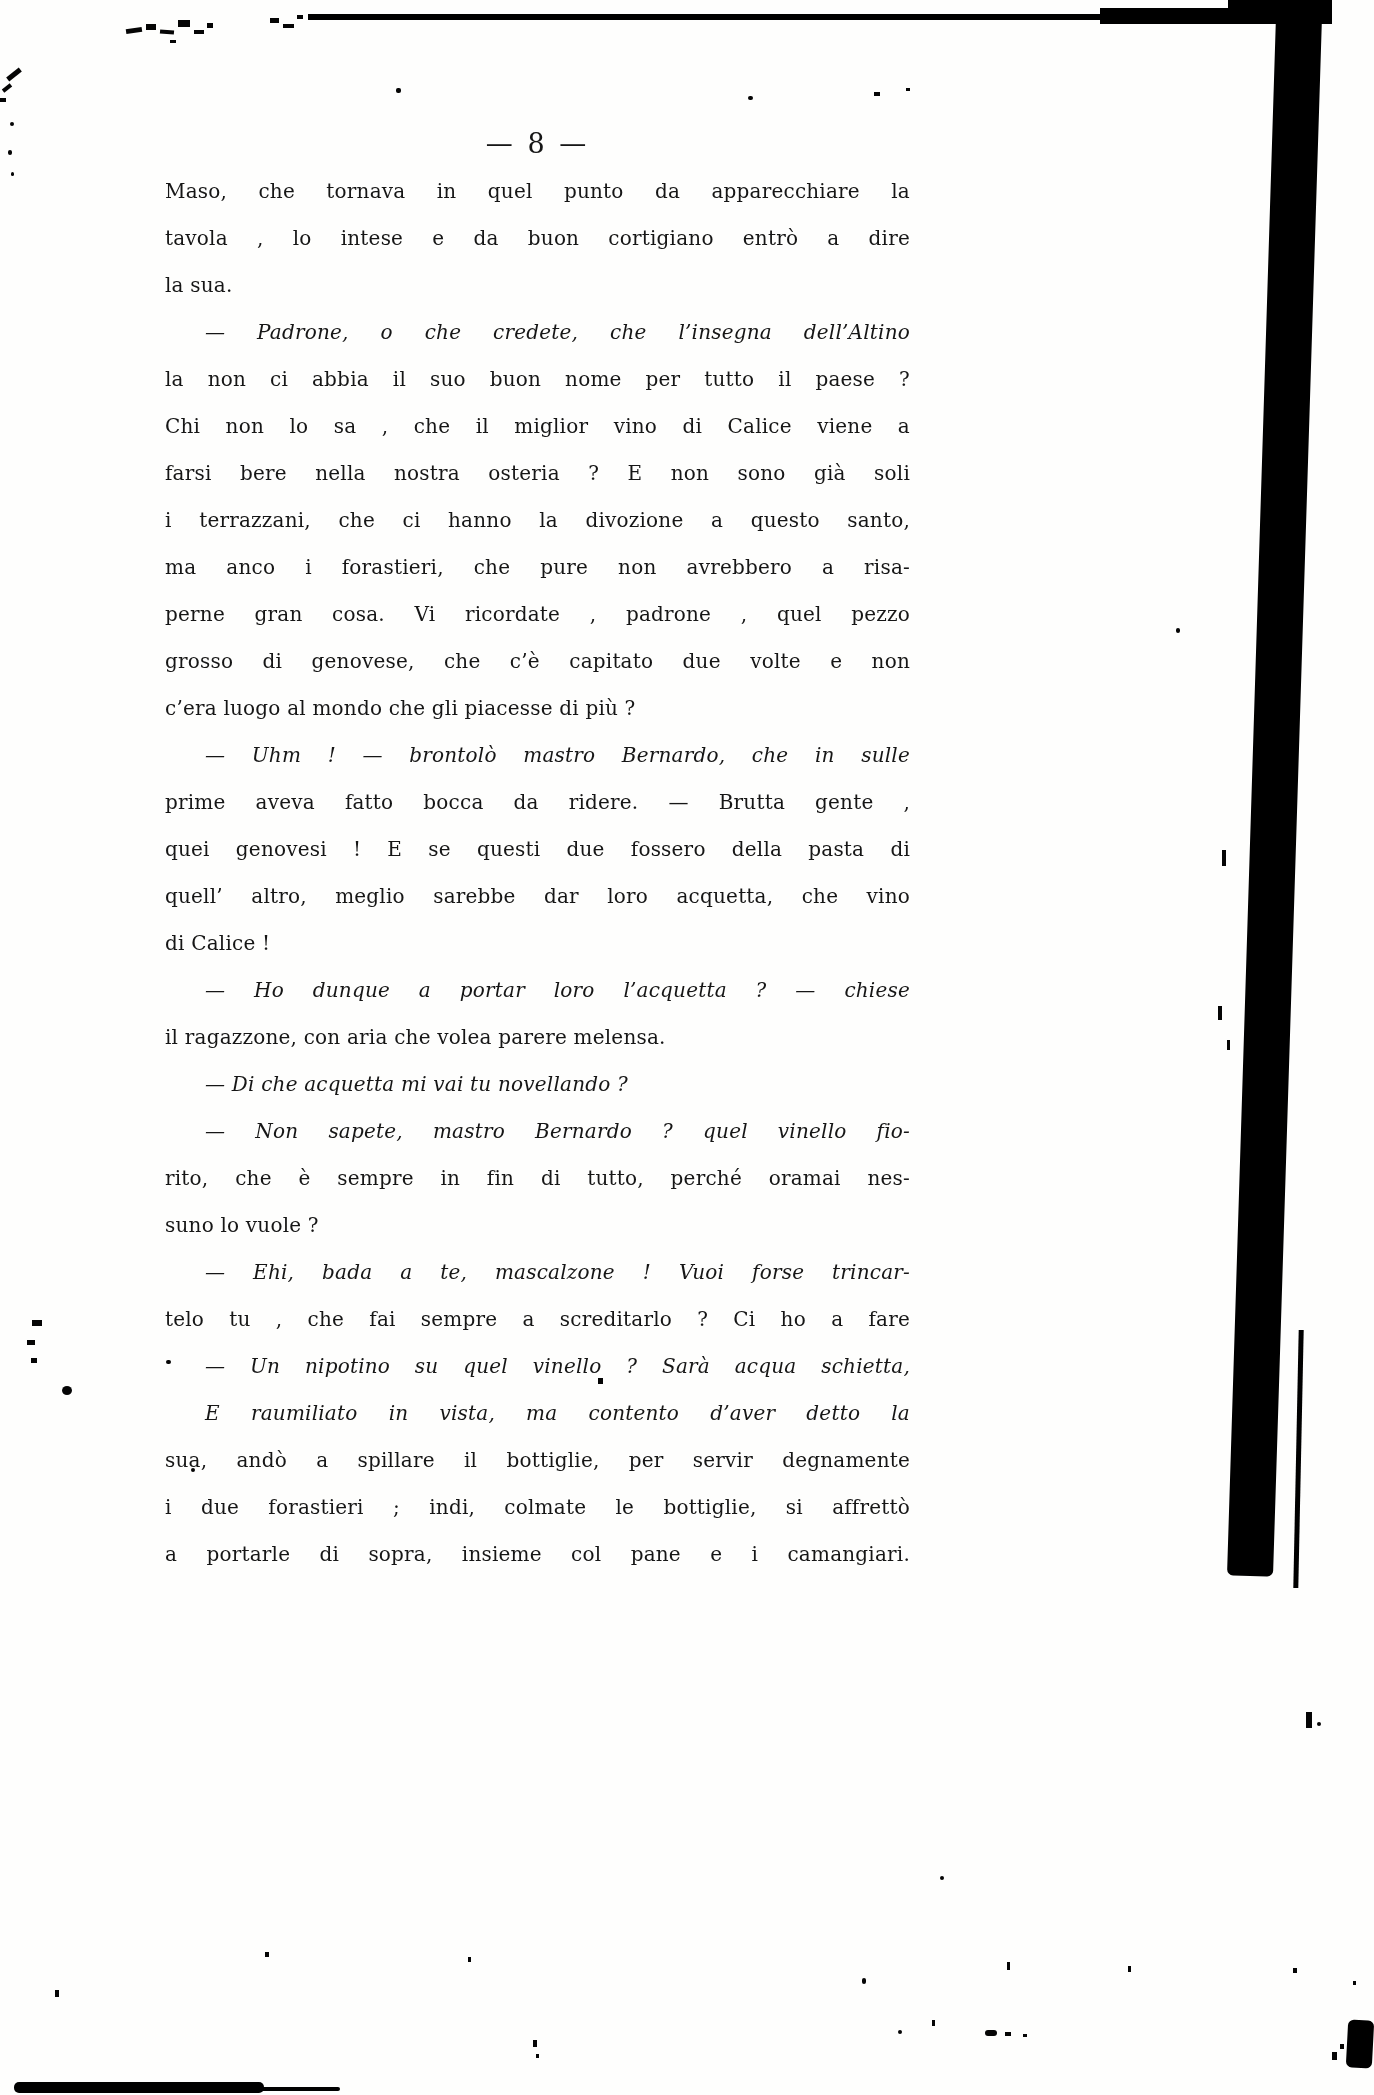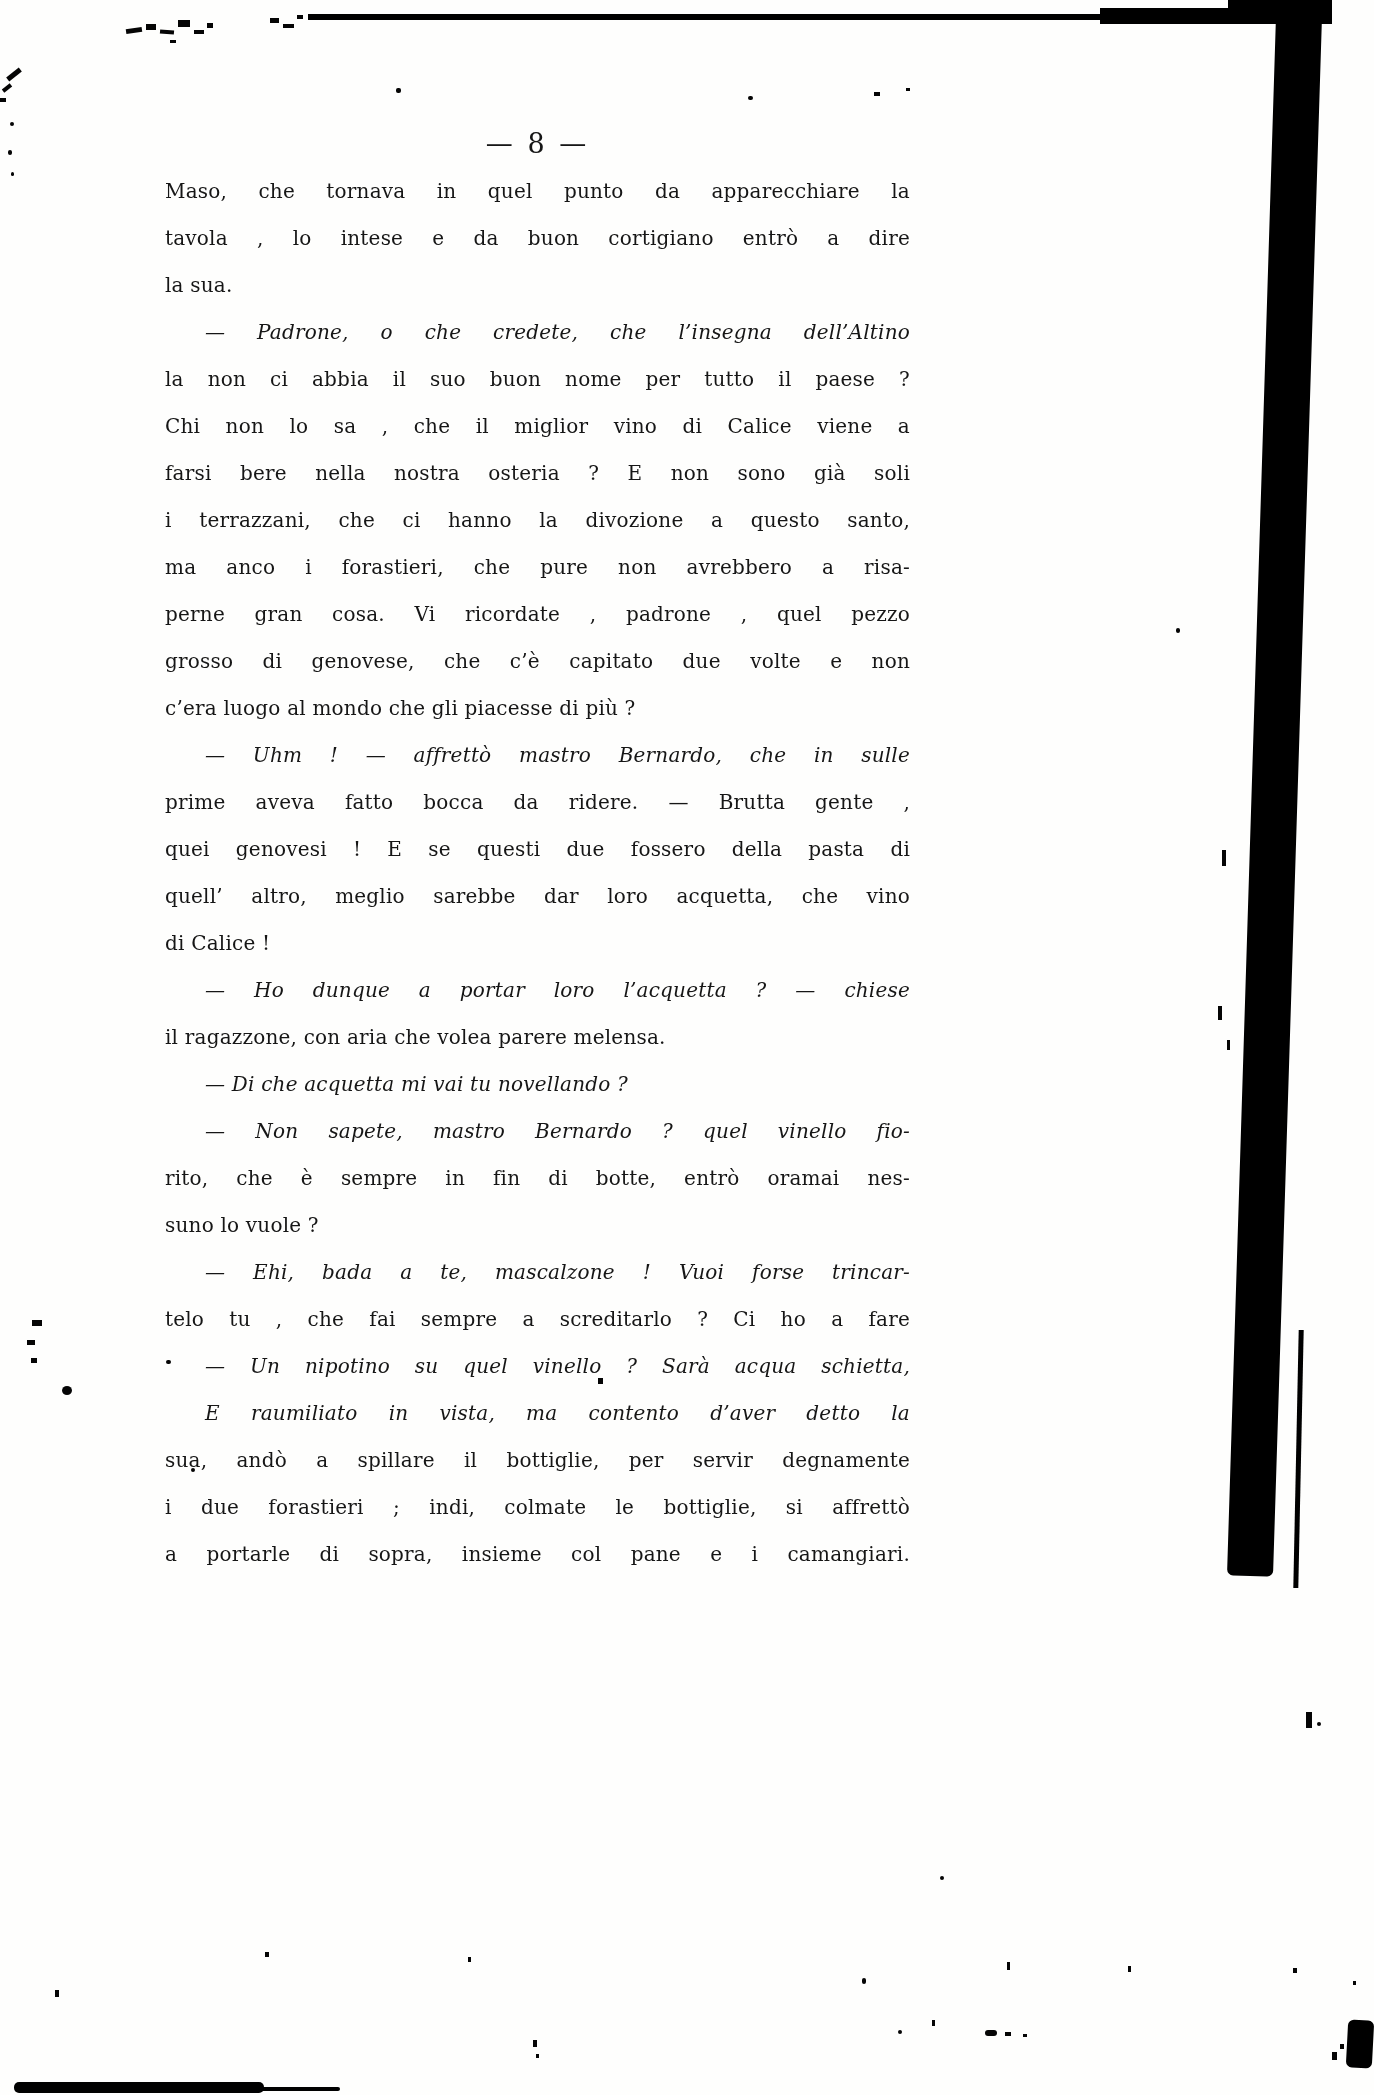--- a/index.html
+++ b/index.html
@@ -41,30 +41,30 @@
       <div class="line">la sua.</div>
       <div class="line ind just">— Padrone, o che credete, che l’insegna dell’Altino</div>
       <div class="line just">la non ci abbia il suo buon nome per tutto il paese ?</div>
       <div class="line just">Chi non lo sa , che il miglior vino di Calice viene a</div>
       <div class="line just">farsi bere nella nostra osteria ? E non sono già soli</div>
       <div class="line just">i terrazzani, che ci hanno la divozione a questo santo,</div>
       <div class="line just">ma anco i forastieri, che pure non avrebbero a risa-</div>
       <div class="line just">perne gran cosa. Vi ricordate , padrone , quel pezzo</div>
       <div class="line just">grosso di genovese, che c’è capitato due volte e non</div>
       <div class="line">c’era luogo al mondo che gli piacesse di più ?</div>
-      <div class="line ind just">— Uhm ! — affrettò mastro Bernardo, che in sulle</div>
+      <div class="line ind just">— Uhm ! — brontolò mastro Bernardo, che in sulle</div>
       <div class="line just">prime aveva fatto bocca da ridere. — Brutta gente ,</div>
       <div class="line just">quei genovesi ! E se questi due fossero della pasta di</div>
       <div class="line just">quell’ altro, meglio sarebbe dar loro acquetta, che vino</div>
       <div class="line">di Calice !</div>
       <div class="line ind just">— Ho dunque a portar loro l’acquetta ? — chiese</div>
       <div class="line">il ragazzone, con aria che volea parere melensa.</div>
       <div class="line ind">— Di che acquetta mi vai tu novellando ?</div>
       <div class="line ind just">— Non sapete, mastro Bernardo ? quel vinello fio-</div>
-      <div class="line just">rito, che è sempre in fin di botte, entrò oramai nes-</div>
+      <div class="line just">rito, che è sempre in fin di tutto, perché oramai nes-</div>
       <div class="line">suno lo vuole ?</div>
       <div class="line ind just">— Ehi, bada a te, mascalzone ! Vuoi forse trincar-</div>
       <div class="line just">telo tu , che fai sempre a screditarlo ? Ci ho a fare</div>
       <div class="line ind just">— Un nipotino su quel vinello ? Sarà acqua schietta,</div>
       <div class="line ind just">E raumiliato in vista, ma contento d’aver detto la</div>
       <div class="line just">sua, andò a spillare il bottiglie, per servir degnamente</div>
       <div class="line just">i due forastieri ; indi, colmate le bottiglie, si affrettò</div>
       <div class="line just">a portarle di sopra, insieme col pane e i camangiari.</div>
     </div>
 

